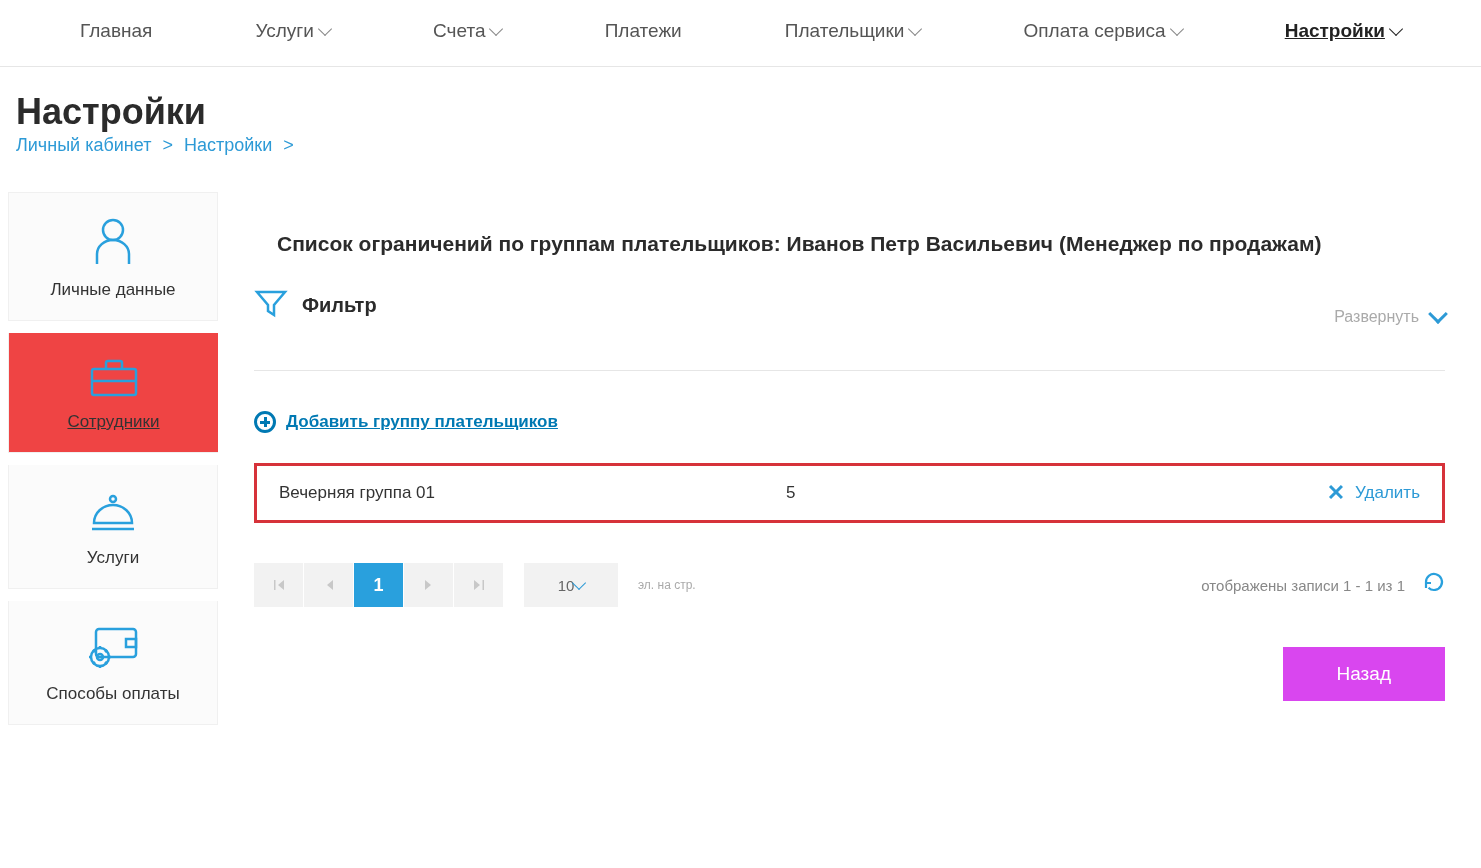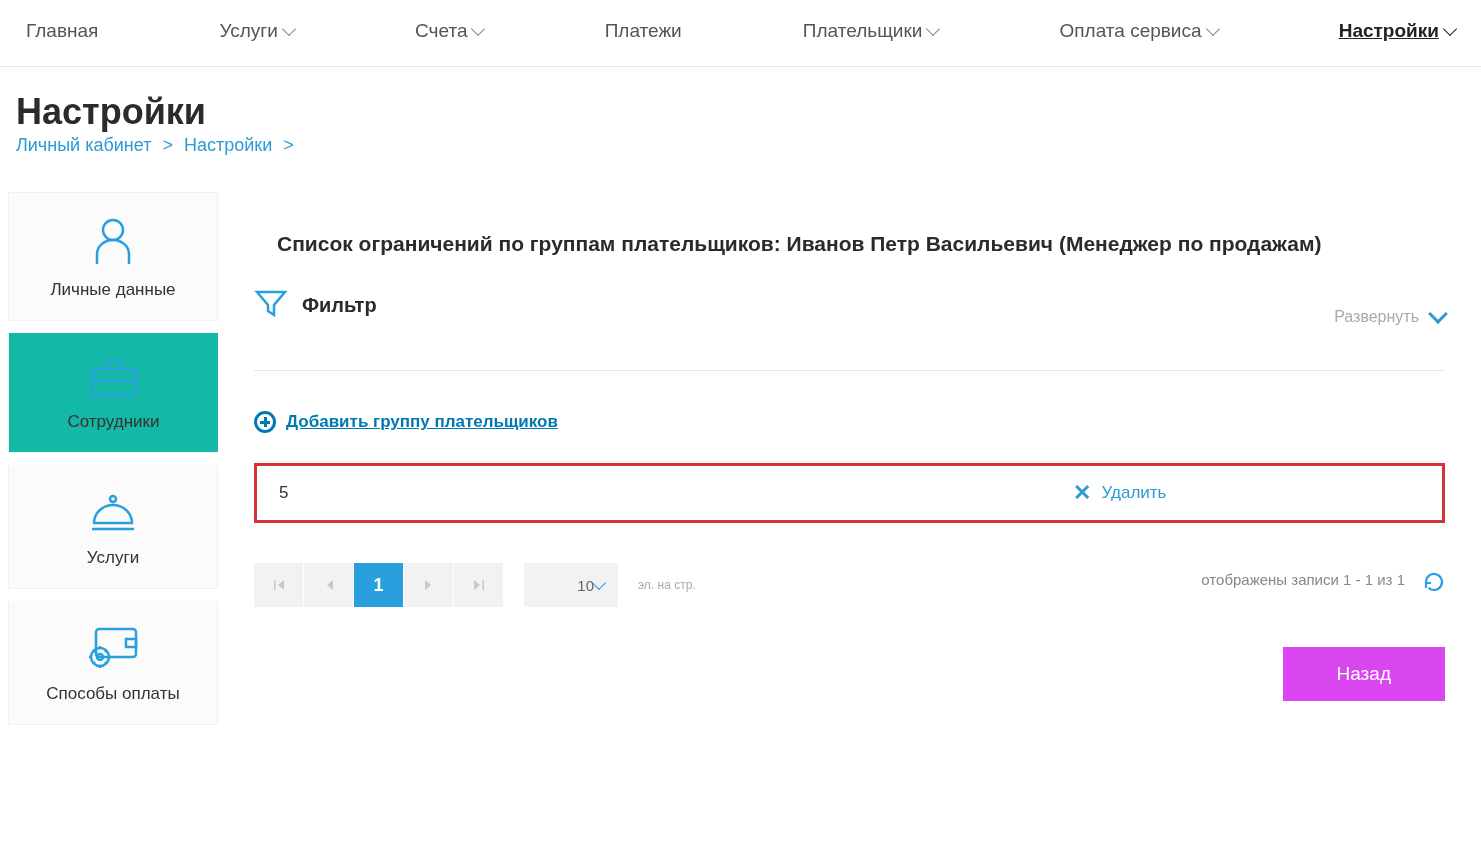--- a/index.html
+++ b/index.html
@@ -8,21 +8,21 @@
     background: #ffffff;
     color: #333;
     font-size: 15px;
   }
 
   
   .topnav {
     display: flex;
     align-items: flex-end;
     justify-content: space-between;
-    padding: 20px 26px 24px;
+    padding: 20px 80px 24px;
     border-bottom: 1px solid #e6e6e6;
   }
   .topnav a {
     color: #555;
     text-decoration: none;
     font-size: 19px;
     display: inline-flex;
     align-items: center;
     gap: 6px;
   }
@@ -46,21 +46,21 @@
   .sidebar { width: 218px; flex-shrink: 0; padding-left: 8px;}
   .side-item {
     background: #fbfbfb;
     text-align: center;
     padding: 24px 8px 20px;
     border: 1px solid #f0f0f0;
     margin-bottom: 12px;
     cursor: pointer;
   }
   .side-item + .side-item { border-top: none; }
-  .side-item.active { background: #14b8a6; border-right: none;}
+  .side-item.active { background: #ef4444; border-right: none; text-decoration: underline;}
   .side-item .label { margin-top: 12px; font-size: 17px; color: #333; }
   .side-icon { display: inline-flex; justify-content: center; }
 
   .content {
     flex: 1;
     padding: 40px 36px 40px 36px;
   }
   .content-title { font-size: 21px; font-weight: 600; color: #2b2b2b; margin-bottom: 28px; margin-left: 23px; }
 
   
@@ -124,26 +124,26 @@
   .pbtn {
     width: 50px; height: 44px;
     background: #f2f2f2;
     display: flex; align-items: center; justify-content: center;
     color: #bcbcbc; font-size: 18px; cursor: pointer;
     border-right: 1px solid #fff;
   }
   .pbtn.active { background: #29a0dd; color: #fff; font-weight: 600; }
   .page-size {
     width: 94px; height: 44px; background: #f2f2f2;
-    display: flex; align-items: center; justify-content: flex-end; padding: 0 14px;
+    display: flex; align-items: center; justify-content: center; padding: 0 14px;
     color: #666; cursor: pointer;
   }
   .page-size .chev-down-sm { border-color: #2d9ad6; }
   .per-page-label { color: #aaa; font-size: 12px; }
-  .pager-right { display: flex; align-items: flex-start; gap: 18px; color: #888; }
+  .pager-right { display: flex; align-items: center; gap: 18px; color: #888; }
   .refresh-icon { color: #2d9ad6; font-size: 22px; cursor: pointer;}
 
   
   .actions { display: flex; justify-content: flex-end; margin-top: 40px; }
   .btn-back {
     background: #d946ef; color: #fff; font-size: 19px; font-weight: 500;
     padding: 16px 54px; border: none; cursor: pointer;
   }
 </style>
 </head>
@@ -258,20 +258,21 @@
 
     
     <a class="add-link">
       <span class="plus-circle"></span>
       <span>Добавить группу плательщиков</span>
     </a>
 
     
     <div class="tbl">
       <div class="tbl-row">
+        <div>Вечерняя группа 01</div>
         <div>5</div>
         <div class="op-cell">
           <span class="x-icon">✕</span>
           <span>Удалить</span>
         </div>
       </div>
     </div>
 
     
     <div class="pager-row">

